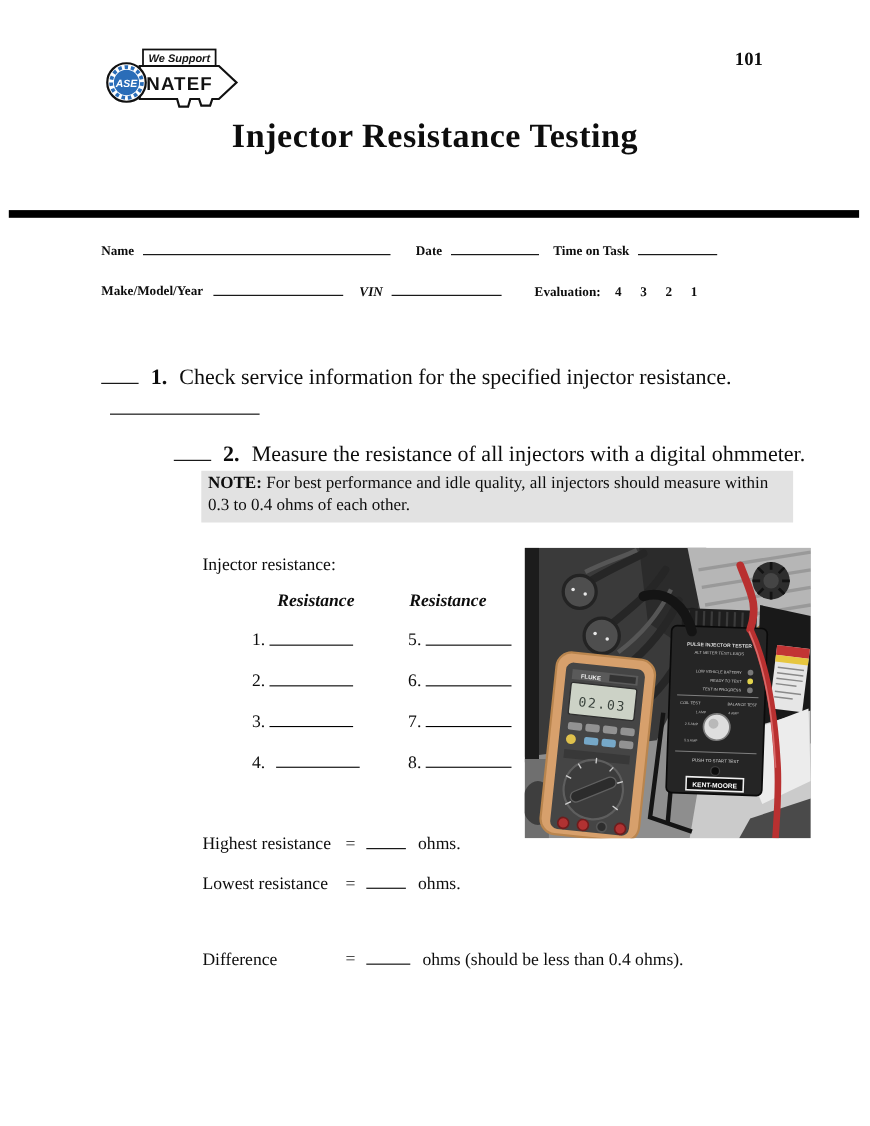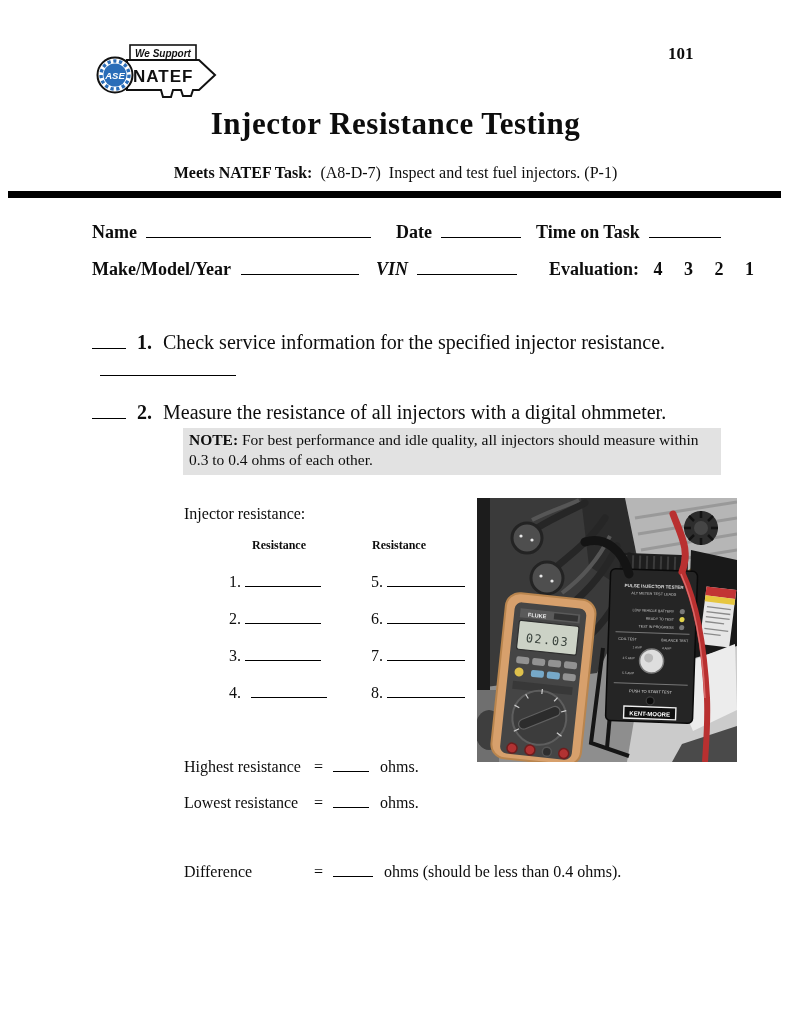--- a/index.html
+++ b/index.html
@@ -10,29 +10,29 @@
   }
   .abs{position:absolute;}
   .b{font-weight:bold;}
   .pre{white-space:pre;}
   .blank{display:inline-block;border-bottom:1.5px solid #000;height:1.05em;vertical-align:baseline;}
   .blank.bold{border-bottom-width:2.2px;}
   .page-number{left:668px;top:44px;font-size:17px;font-weight:bold;}
   .title{left:0;top:106px;width:791px;text-align:center;font-size:31px;font-weight:bold;letter-spacing:.5px;}
   .task-line{left:0;top:164px;width:791px;text-align:center;font-size:16px;}
   .rule{left:8px;top:191px;width:773px;height:7px;background:#000;}
-  .fieldrow{font-size:18px;}
+  .fieldrow{font-size:12px;}
   .row-name{left:92px;top:218px;}
   .row-make{left:92px;top:255px;}
   .steprow{font-size:20px;}
   .step1{left:92px;top:327px;width:640px;}
-  .step2{left:92px;top:397px;width:640px;}
+  .step2{left:92px;top:397px;width:640px;text-align:right;}
   .note-box{left:183px;top:428px;width:538px;background:#e2e2e2;font-size:15.5px;line-height:1.32;padding:2px 6px 4px 6px;box-sizing:border-box;}
   .inj-label{left:184px;top:505px;font-size:16px;}
-  .res-h{font-size:12px;font-weight:bold;}
+  .res-h{font-size:16px;font-weight:bold;font-style:italic;}
   .res-row{font-size:16px;}
   .photo{left:477px;top:498px;width:260px;height:264px;}
   .sumrow{font-size:16px;}
   .sum-label{display:inline-block;width:126px;}
   .okrow{font-size:16px;font-weight:bold;}
   svg text{font-family:"Liberation Sans","DejaVu Sans",sans-serif;}
 </style>
 </head>
 <body>
 
@@ -52,23 +52,20 @@
       <circle cx="22" cy="35" r="11.5" fill="#2a6db8"></circle>
       <text x="22" y="38.8" text-anchor="middle" font-size="9.5" font-weight="bold" font-style="italic" fill="#ffffff">ASE</text>
       <text x="40" y="42" font-size="17" font-weight="bold" fill="#111" letter-spacing="1">NATEF</text>
     </svg>
   </div>
 
   <div class="abs page-number">101</div>
 
   <div class="abs title">Injector Resistance Testing</div>
 
-  <div class="abs task-line">
-    <span class="b">Meets NATEF Task:</span><span class="pre">  (A8-D-7)  Inspect and test fuel injectors. (P-1)</span>
-  </div>
 
   <div class="abs rule"></div>
 
   <div class="abs fieldrow row-name">
     <span class="b">Name</span>
     <span class="blank" style="width:225px;margin-left:5px;"></span>
     <span class="b" style="margin-left:20px;">Date</span>
     <span class="blank" style="width:80px;margin-left:5px;"></span>
     <span class="b" style="margin-left:10px;">Time on Task</span>
     <span class="blank" style="width:72px;margin-left:5px;"></span>

